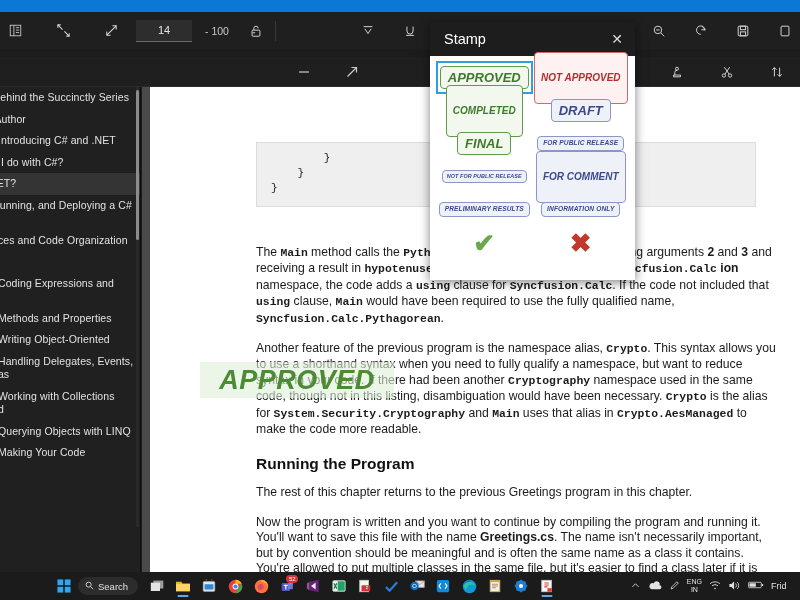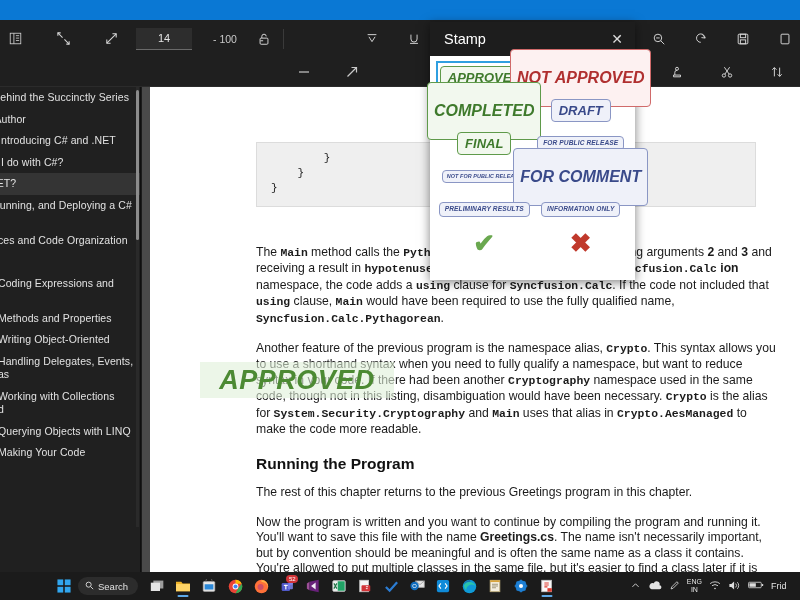--- a/index.html
+++ b/index.html
@@ -16,21 +16,21 @@
     position: absolute; left: 0; top: 0; width: 800px; height: 20px;
     background: #0a78d4;
   }
 
   
   .toolbar {
     position: absolute; left: 0; width: 800px;
     background: #1f1f1f;
     display: flex; align-items: center;
   }
-  .toolbar-1 { top: 20px; height: 37px; justify-content: center; }
+  .toolbar-1 { top: 12px; height: 37px; justify-content: center; }
   .toolbar-2 { top: 57px; height: 30px; border-bottom: 1px solid #2b2b2b; }
 
   .tb-icon {
     width: 30px; height: 28px;
     display: flex; align-items: center; justify-content: center;
     color: #d6d6d6;
     font-size: 14px;
     flex: none;
   }
   .tb-icon svg { display: block; }
@@ -40,21 +40,21 @@
   .page-field {
     width: 56px; height: 22px;
     background: #2d2d2d;
     border-bottom: 1px solid #6a6a6a;
     color: #e6e6e6;
     font-size: 11px;
     display: flex; align-items: center; justify-content: center;
     flex: none;
   }
   .page-total {
-    color: #c9c9c9; font-size: 10.5px; margin-left: 21px; flex: none;
+    color: #c9c9c9; font-size: 10.5px; margin-left: 13px; flex: none;
     white-space: nowrap;
   }
 
   
   .sidebar {
     position: absolute; left: 0; top: 87px; width: 141px; height: 485px;
     background: #202020;
     overflow: hidden;
     border-right: 1px solid #0f0f0f;
   }
@@ -159,21 +159,21 @@
     display: inline-flex; align-items: center; justify-content: center;
     font-style: italic; font-weight: bold;
     border-radius: 4px;
     white-space: nowrap;
     line-height: 1;
   }
   .stamp.green { color: #3f7a2c; border: 1.6px solid #5f9a4a; background: #f2f8ee; }
   .stamp.red   { color: #b03030; border: 1.6px solid #d06a6a; background: #fdf1f1; }
   .stamp.blue  { color: #3a4a8a; border: 1.6px solid #8a96c4; background: #eff1f9; }
   .stamp.lg { font-size: 13px; padding: 4px 7px; }
-  .stamp.md { font-size: 16px; padding: 20px 6px; }
+  .stamp.md { font-size: 10px; padding: 20px 6px; }
   .stamp.sm { font-size: 6.6px; padding: 3px 5px; letter-spacing: 0.1px; }
   .stamp.xs { font-size: 5.4px; padding: 3px 4px; letter-spacing: 0.1px; }
   .stamp-cell.selected {
     outline: 2px solid #2f9fe0;
     outline-offset: -1px;
   }
   .mark { font-size: 26px; line-height: 1; font-weight: bold; }
   .mark.check { color: #6aa84f; }
   .mark.cross { color: #c0392b; }
 

